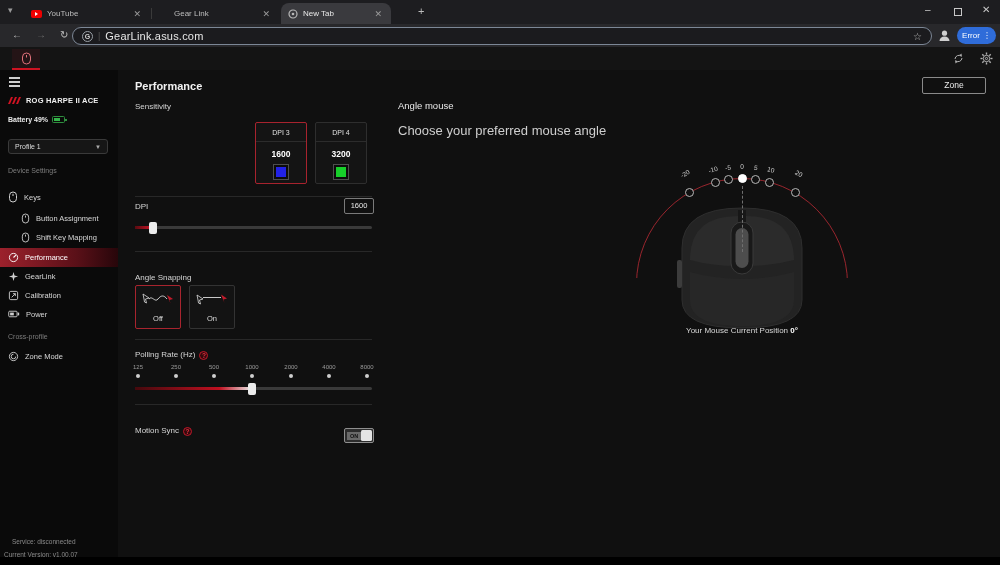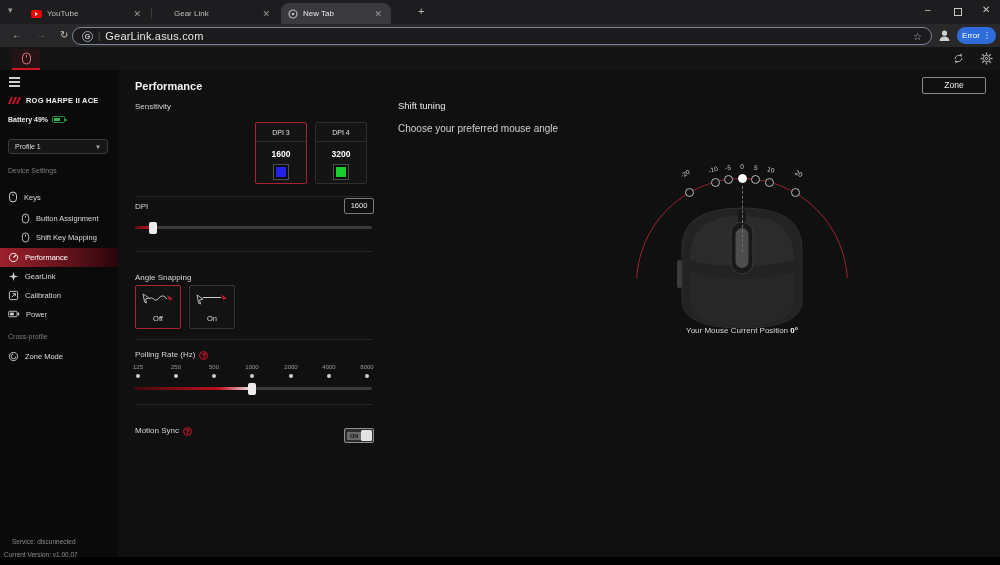--- a/index.html
+++ b/index.html
@@ -102,21 +102,21 @@
   .pr-dot { position:absolute; width:4px; height:4px; border-radius:50%; background:#cfcfcf; }
 
   .toggle { width:30px; height:15px; background:#2c2c2c; border:1px solid #8f8f8f; border-radius:2px; position:relative; }
   .toggle .on-lbl { position:absolute; left:2px; top:3px; width:14px; height:8px; background:#6a6a6a;
                     color:#121212; font-size:5.5px; font-weight:bold; text-align:center; line-height:8px; }
   .toggle .knob { position:absolute; right:1px; top:1px; width:11.5px; height:11px; background:#e4e4e4; border-radius:1.5px; }
 
   
   .angle-panel { position:absolute; left:270px; top:0; width:612px; height:487px; }
   .ap-title { font-size:9.5px; color:#eaeaea; }
-  .ap-sub { font-size:10px; color:#cfcfcf; }
+  .ap-sub { font-size:13px; color:#cfcfcf; }
   .arc-clip { position:absolute; left:248px; top:108px; width:212px; height:100px; overflow:hidden; }
   .arc-circle { width:212px; height:212px; border:1px solid rgba(186,42,52,.8); border-radius:50%; }
   .marker { position:absolute; width:9px; height:9px; border:1.5px solid #b8b8b8; border-radius:50%; background:#101010; }
   .marker.current { background:#fff; border-color:#fff; }
   .mk-lbl { position:absolute; width:20px; text-align:center; font-size:6.5px; color:#cfcfcf; }
   .dash-line { position:absolute; left:353.5px; top:116px; height:66px; border-left:1px dashed #6f6f6f; z-index:3; }
   .pos-label { position:absolute; left:204px; top:256px; width:300px; text-align:center; font-size:8px; color:#d8d8d8; }
   .pos-label b { color:#fff; }
 </style>
 </head>
@@ -370,21 +370,21 @@
 
     <div class="abs sec-label" style="left:17px;top:356px;">
       <span>Motion Sync</span><span class="help-ic">?</span>
     </div>
     <div class="abs toggle" style="left:226px;top:352px;">
       <span class="on-lbl">ON</span>
       <span class="knob"></span>
     </div>
 
     <div class="angle-panel">
-      <div class="abs ap-title" style="left:10px;top:30px;">Shift tuning</div>
+      <div class="abs ap-title" style="left:10px;top:30px;">Angle mouse</div>
       <div class="abs ap-sub" style="left:10px;top:53px;">Choose your preferred mouse angle</div>
 
       <div class="arc-clip">
           <div class="arc-circle"></div>
         </div>
 
       <span class="mk-lbl" style="left:287px;top:100px;transform:rotate(-32deg);">-20</span>
       <span class="mk-lbl" style="left:315px;top:96px;transform:rotate(-16deg);">-10</span>
       <span class="mk-lbl" style="left:330px;top:94px;transform:rotate(-8deg);">-5</span>
       <span class="mk-lbl" style="left:344px;top:93px;">0</span>

